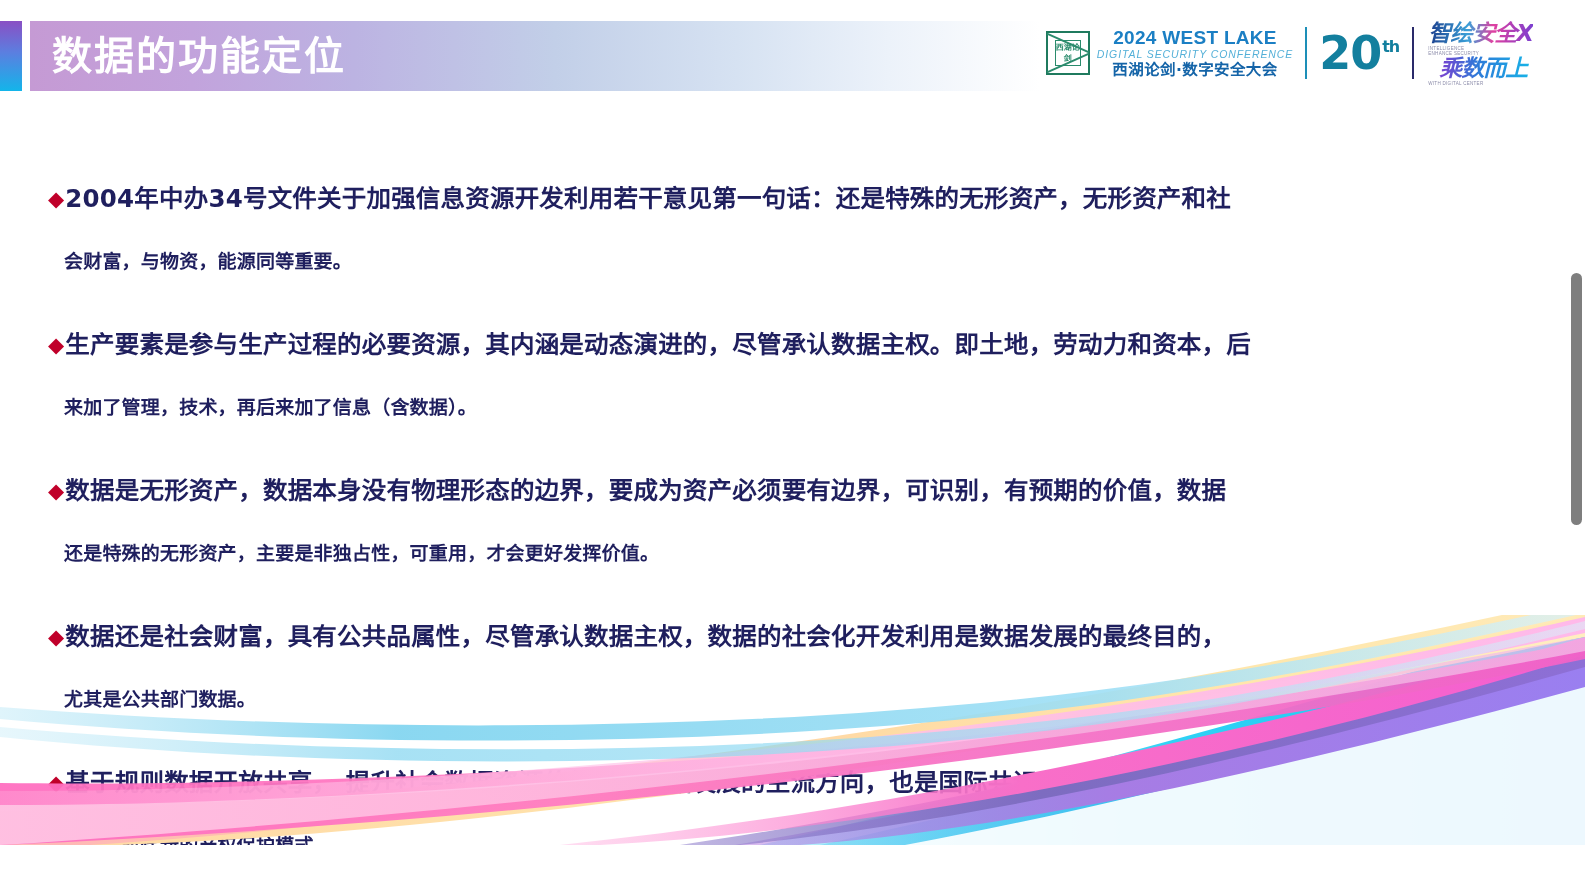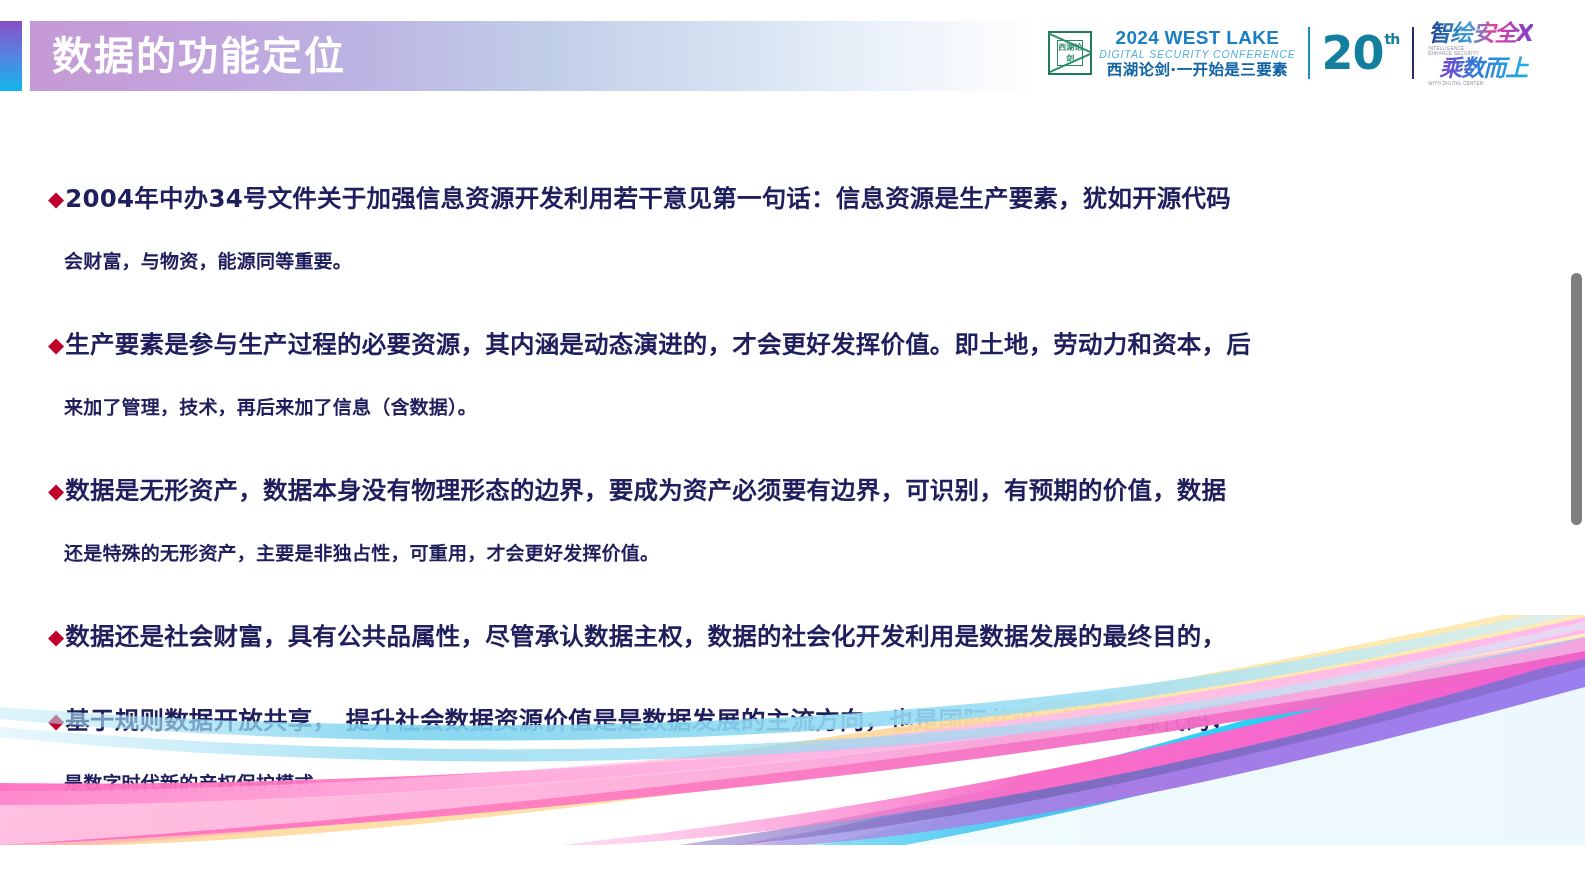--- a/index.html
+++ b/index.html
@@ -85,21 +85,21 @@
        font-family:"Liberation Sans",sans-serif;font-style:italic;}
   .lw3{font-size:15.5px;font-weight:700;color:#1464a8;letter-spacing:.4px;line-height:18px;
        font-family:"DejaVu Sans","Liberation Sans",sans-serif;}
   .vdiv{width:2px;height:52px;background:#1d8fb8;margin:0 12px;}
   .logo-12{
     display:flex;align-items:flex-start;
     font-size:46px;font-weight:700;color:#137f9e;line-height:46px;
     font-family:"DejaVu Sans","Liberation Sans",sans-serif;
     letter-spacing:-1px;
   }
-  .logo-12 sup{font-size:14px;line-height:14px;position:relative;top:2px;left:1px;}
+  .logo-12 sup{font-size:16px;line-height:14px;position:relative;top:10px;left:1px;}
   .vdiv2{width:2px;height:52px;background:#2a2a6a;margin:0 14px;}
   .logo-zhi{
     display:flex;flex-direction:column;justify-content:center;line-height:1;
   }
   .zh1{
     font-size:23px;font-weight:700;line-height:25px;
     background:linear-gradient(90deg,#1b3c8c 0%,#3aa0d8 38%,#e040a0 62%,#7b3fd0 100%);
     -webkit-background-clip:text;background-clip:text;color:transparent;
     font-family:"DejaVu Sans","Liberation Sans",sans-serif;
     font-style:italic;letter-spacing:-1px;
@@ -179,21 +179,21 @@
 
     <div class="logo-lockup">
 
       <div class="logo-west">
         <div class="logo-seal">
           <div class="seal-inner">西湖论剑</div>
         </div>
         <div class="logo-words">
           <div class="lw1">2024 WEST LAKE</div>
           <div class="lw2">DIGITAL SECURITY CONFERENCE</div>
-          <div class="lw3">西湖论剑·一开始是三要素</div>
+          <div class="lw3">西湖论剑·数字安全大会</div>
         </div>
       </div>
 
       <div class="vdiv"></div>
 
       <div class="logo-12">
         <span>20</span>
           <sup>th</sup>
       </div>
 
@@ -208,46 +208,47 @@
       </div>
 
     </div>
   </div>
 
   <div class="content">
 
     <div class="bullet">
       <div class="bullet-line">
         <span class="diamond">◆</span>
-        <span>2004年中办34号文件关于加强信息资源开发利用若干意见第一句话：信息资源是生产要素，犹如开源代码</span>
+        <span>2004年中办34号文件关于加强信息资源开发利用若干意见第一句话：还是特殊的无形资产，无形资产和社</span>
       </div>
       <div class="bullet-cont">会财富，与物资，能源同等重要。</div>
     </div>
 
     <div class="bullet">
       <div class="bullet-line">
         <span class="diamond">◆</span>
-        <span>生产要素是参与生产过程的必要资源，其内涵是动态演进的，才会更好发挥价值。即土地，劳动力和资本，后</span>
+        <span>生产要素是参与生产过程的必要资源，其内涵是动态演进的，尽管承认数据主权。即土地，劳动力和资本，后</span>
       </div>
       <div class="bullet-cont">来加了管理，技术，再后来加了信息（含数据）。</div>
     </div>
 
     <div class="bullet">
       <div class="bullet-line">
         <span class="diamond">◆</span>
         <span>数据是无形资产，数据本身没有物理形态的边界，要成为资产必须要有边界，可识别，有预期的价值，数据</span>
       </div>
       <div class="bullet-cont">还是特殊的无形资产，主要是非独占性，可重用，才会更好发挥价值。</div>
     </div>
 
     <div class="bullet">
       <div class="bullet-line">
         <span class="diamond">◆</span>
         <span>数据还是社会财富，具有公共品属性，尽管承认数据主权，数据的社会化开发利用是数据发展的最终目的，</span>
       </div>
+      <div class="bullet-cont">尤其是公共部门数据。</div>
     </div>
 
     <div class="bullet">
       <div class="bullet-line">
         <span class="diamond">◆</span>
         <span>基于规则数据开放共享， 提升社会数据资源价值是是数据发展的主流方向，也是国际共识，犹如开源代码，</span>
       </div>
       <div class="bullet-cont">是数字时代新的产权保护模式。</div>
     </div>
 

